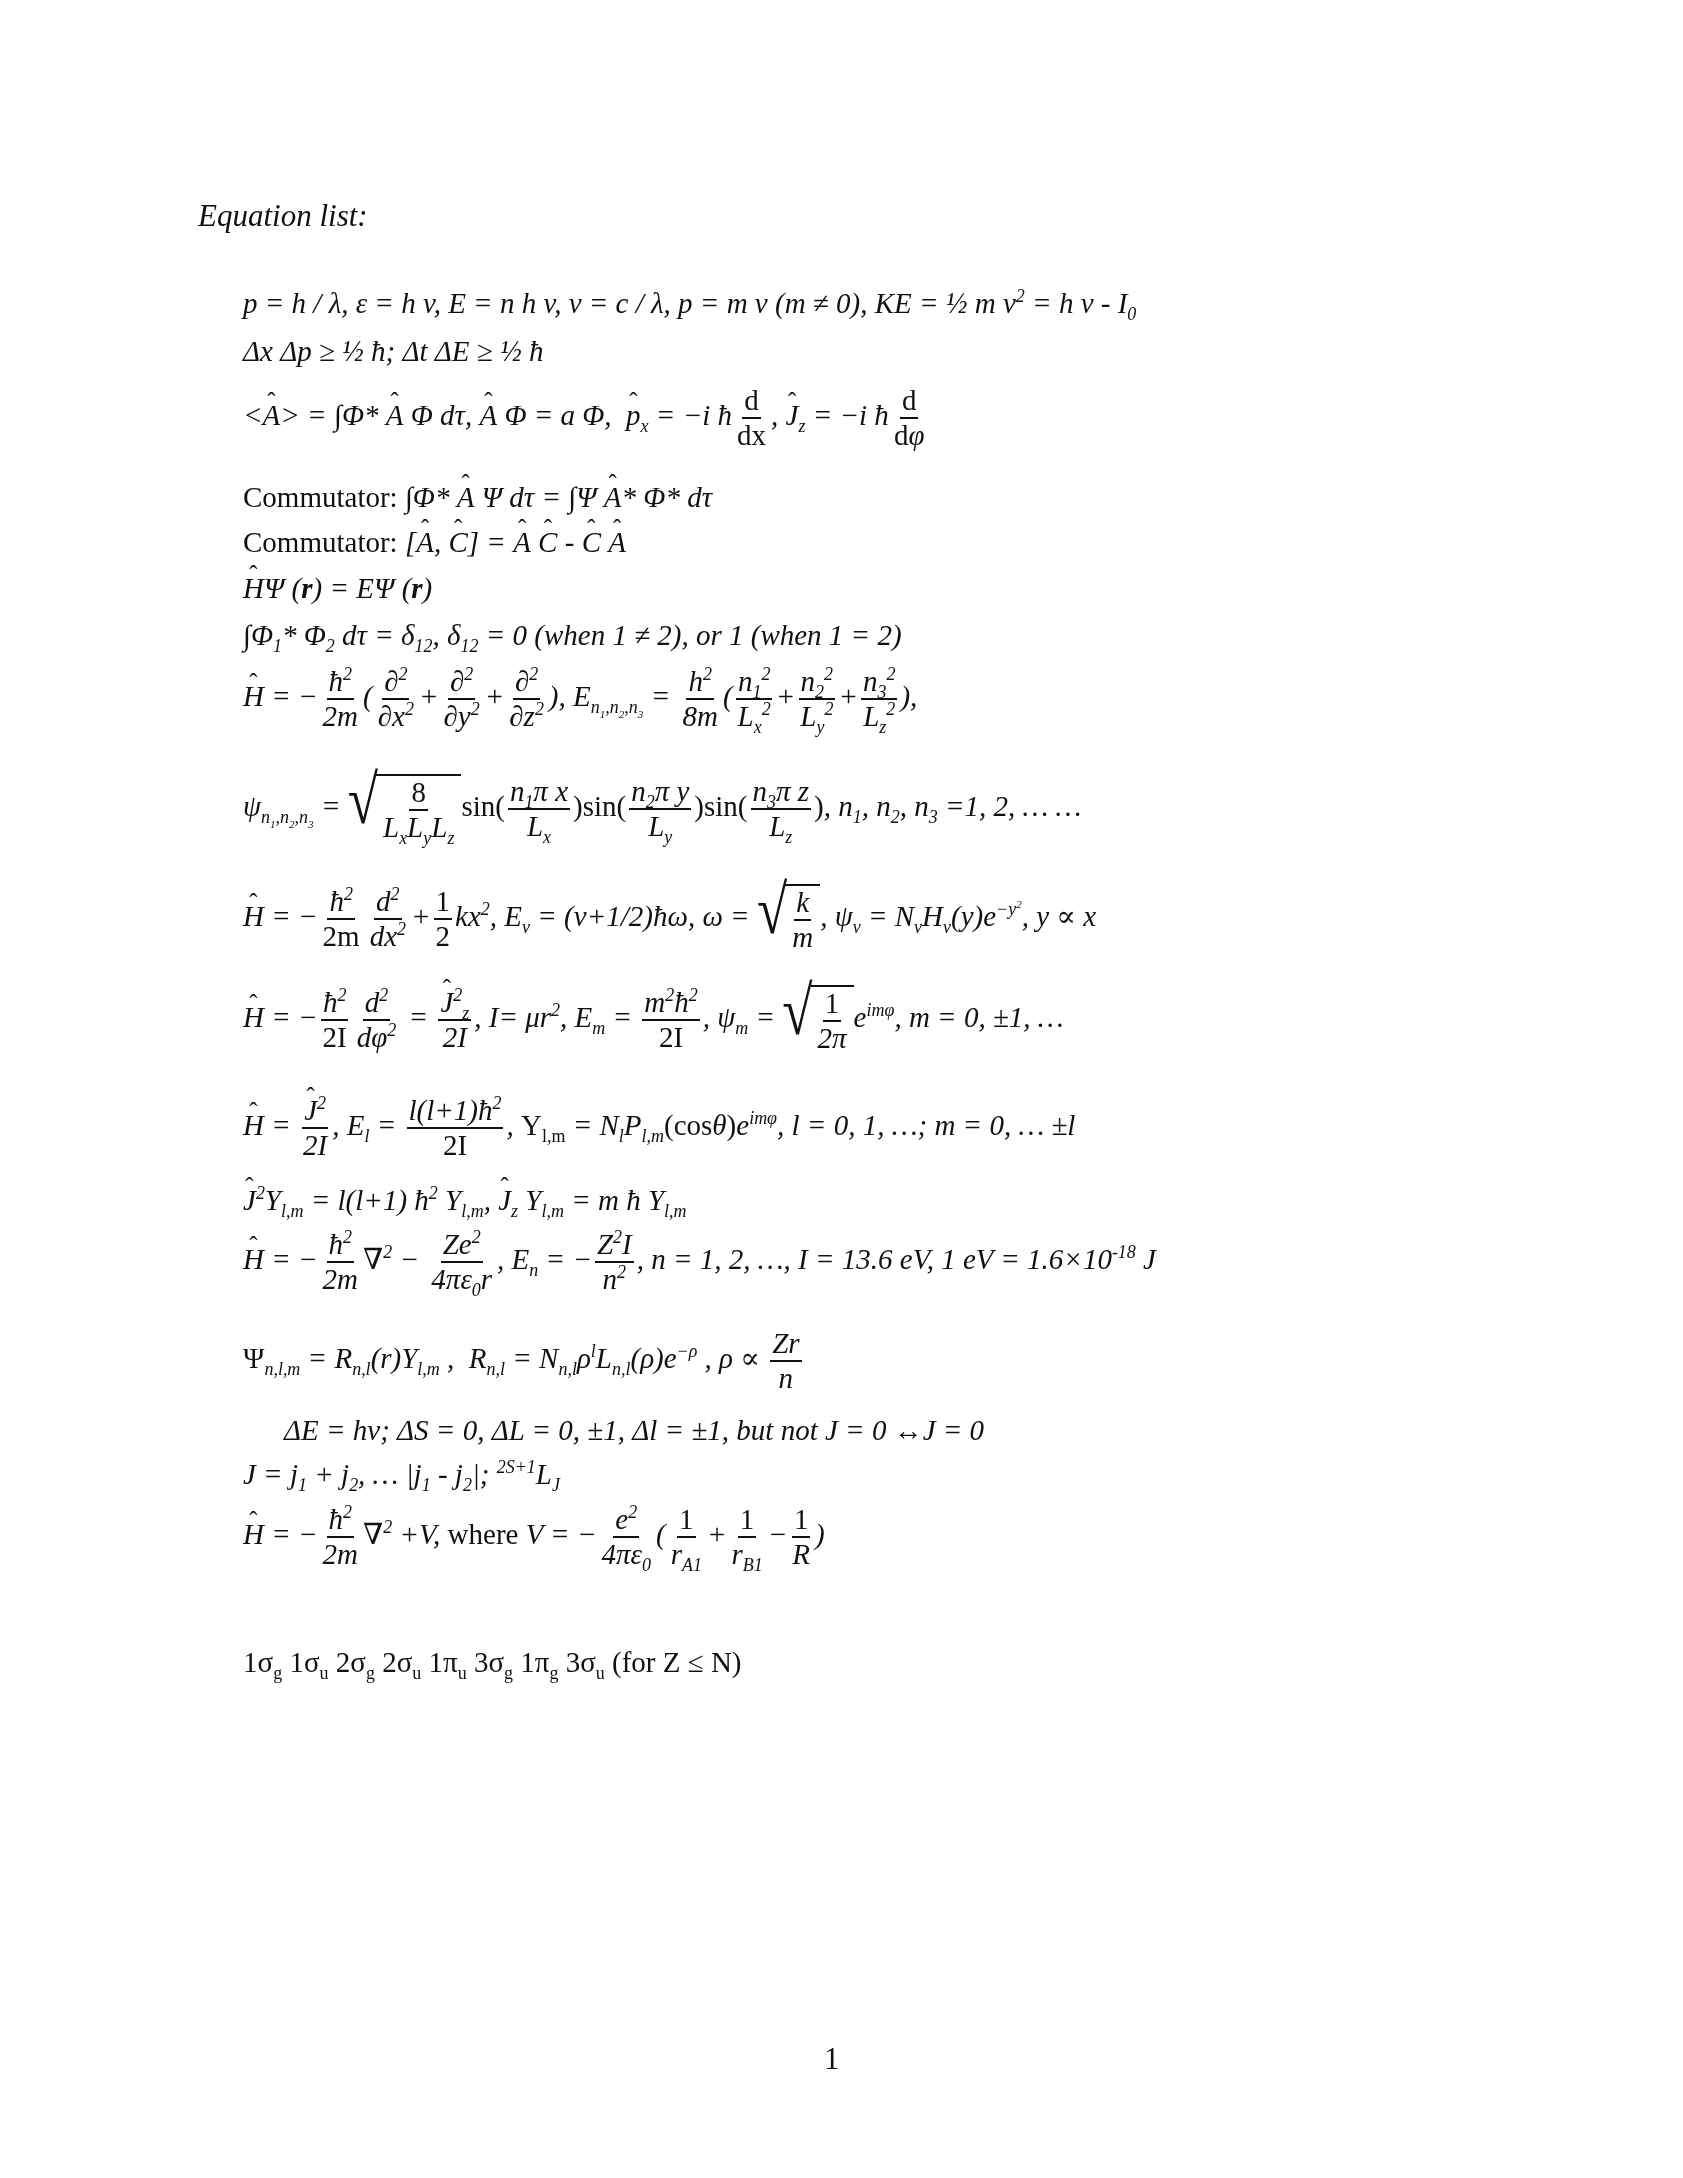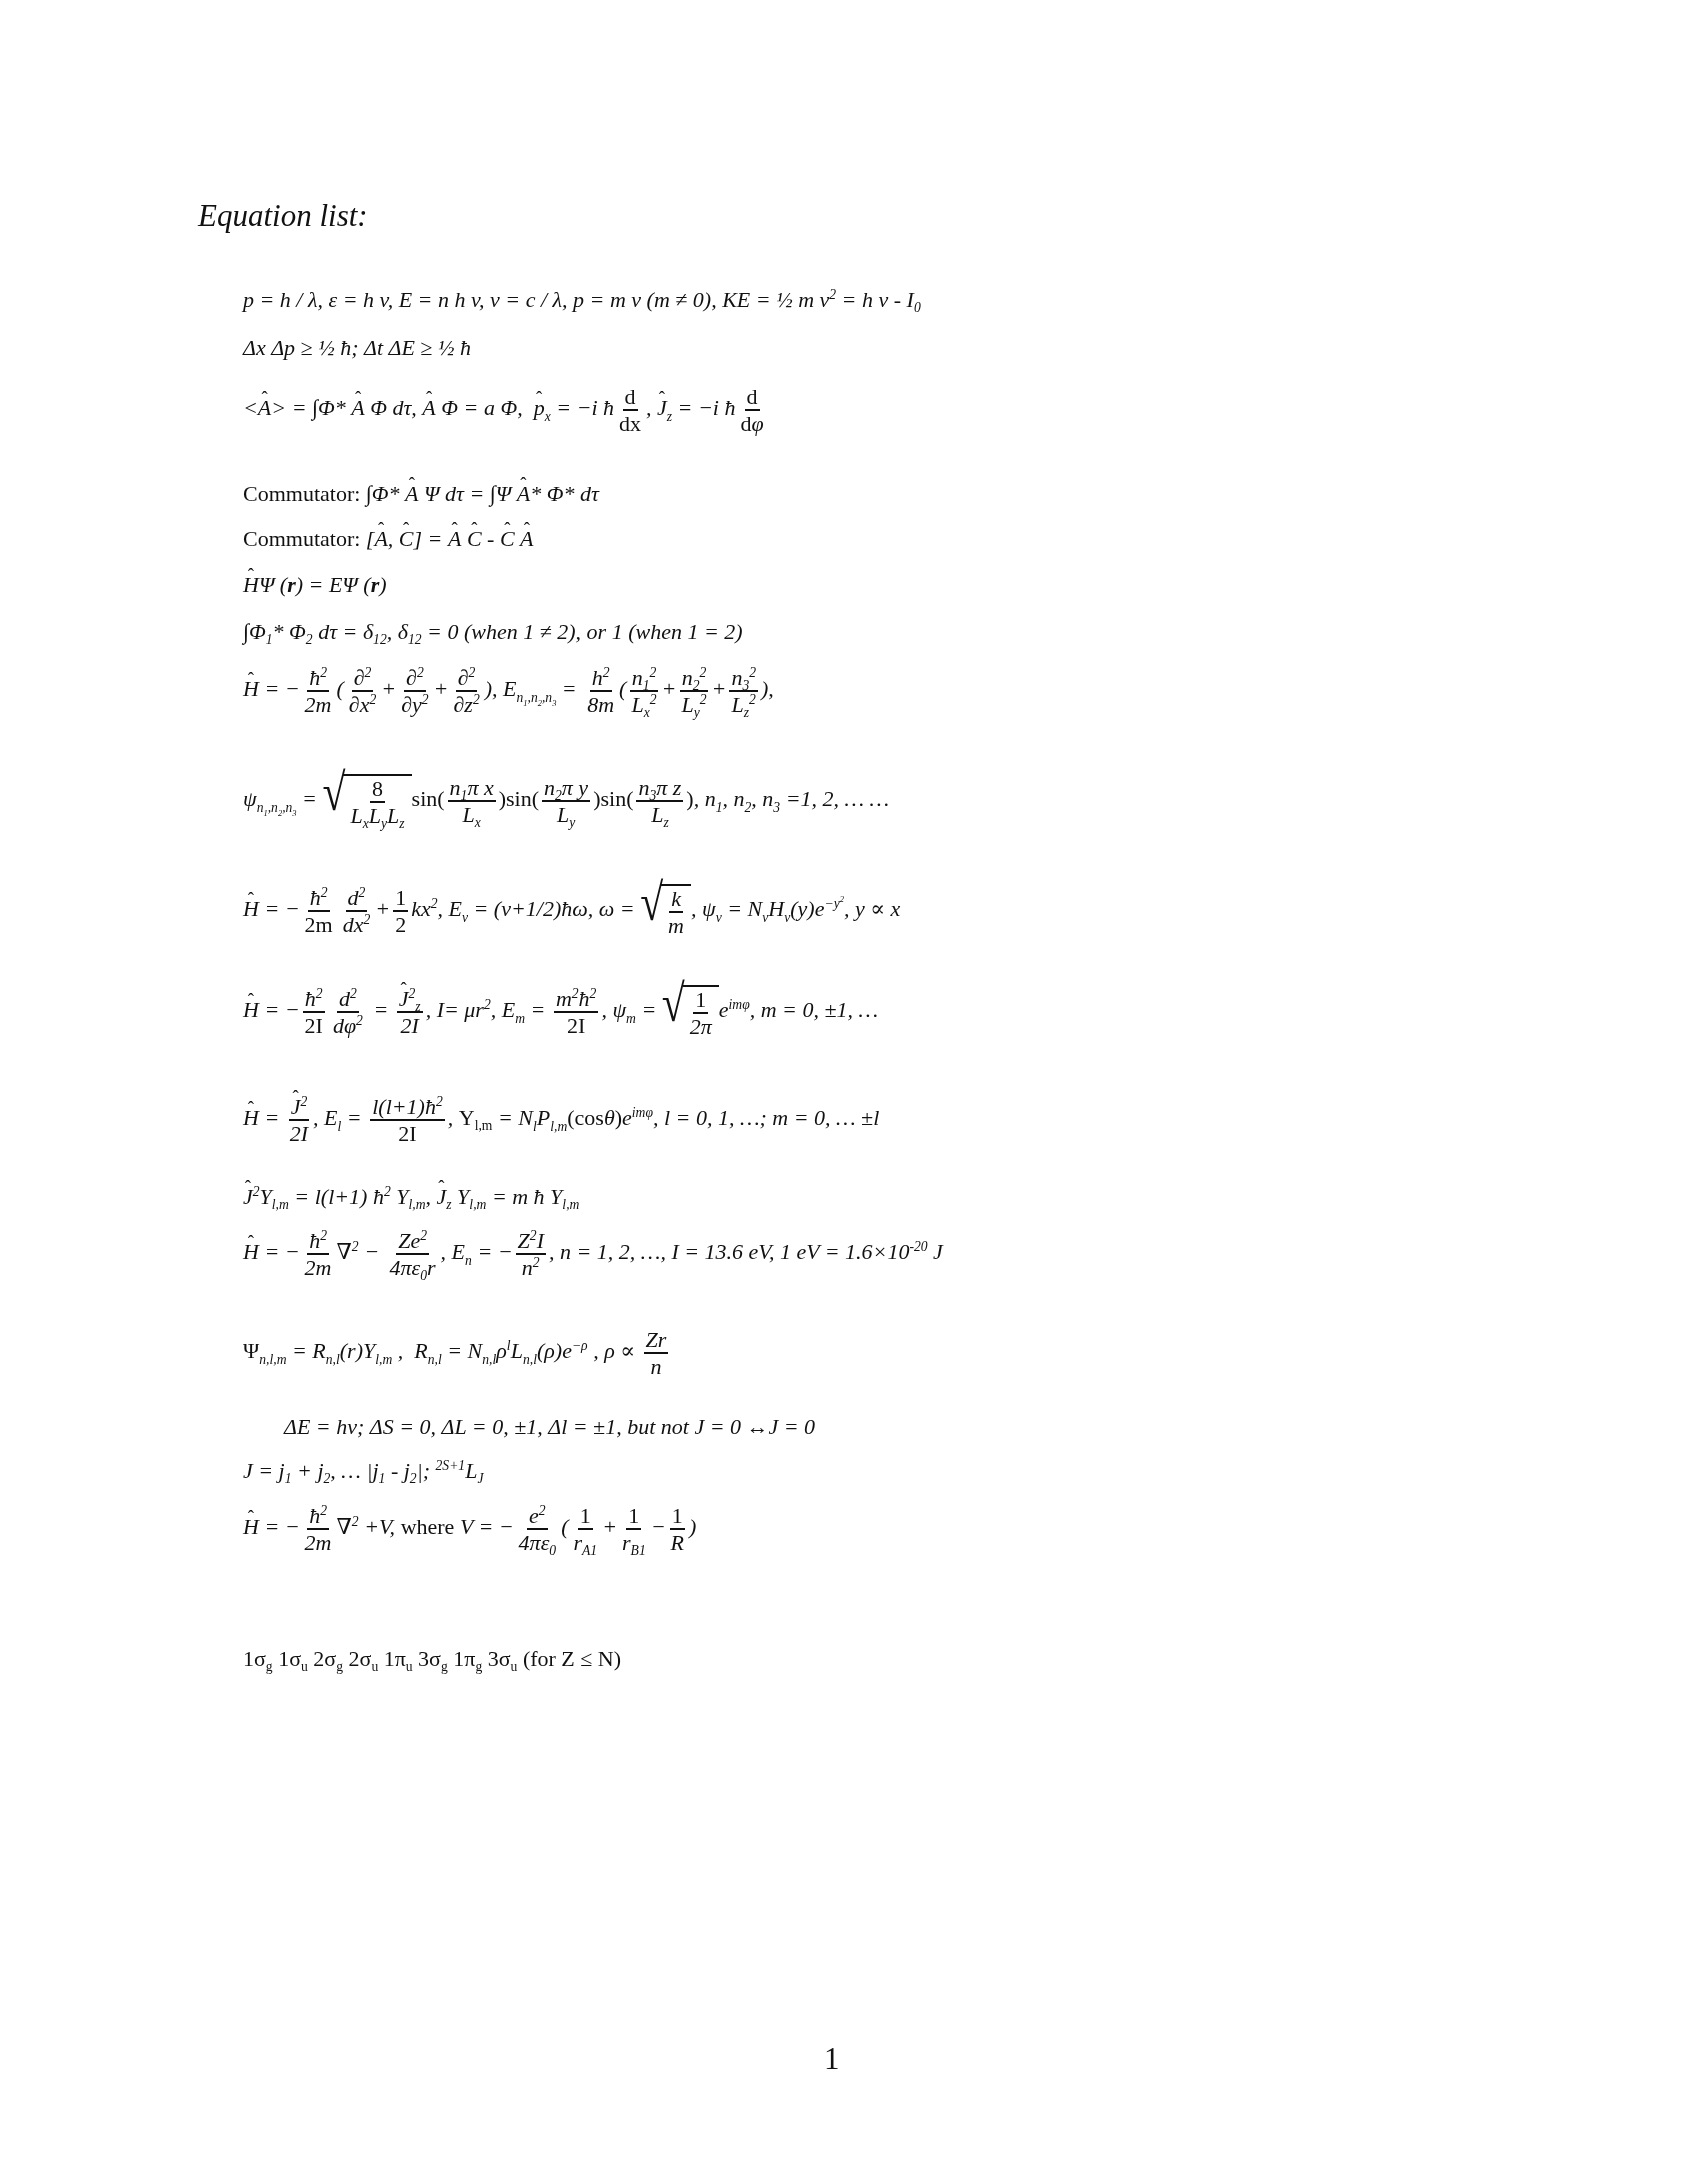--- a/index.html
+++ b/index.html
@@ -1,19 +1,19 @@
 <!DOCTYPE html>
 <html><head>
 <meta charset="utf-8">
 <style>
   html, body { margin:0; padding:0; background:#ffffff; }
   body { width:1683px; height:2178px; position:relative; color:#111; font-family:"Liberation Serif", "DejaVu Serif", serif; overflow:hidden; }
   .page { position:absolute; left:0; top:0; width:1645px; height:2178px; }
   .title { position:absolute; left:198px; top:198px; font-size:31px; font-style:italic; }
-  .line { position:absolute; left:243px; font-size:22px; white-space:nowrap; line-height:1; }
+  .line { position:absolute; left:243px; font-size:29px; white-space:nowrap; line-height:1; }
   .it { font-style:italic; }
   .up { font-style:normal; }
   .b { font-weight:bold; }
   sub, sup { font-size:0.62em; line-height:0; }
   .frac { display:inline-flex; flex-direction:column; align-items:center; vertical-align:middle; margin:0 3px; }
   .frac .num { padding:0 2px; border-bottom:2px solid #111; line-height:1.15; }
   .frac .den { padding:0 2px; line-height:1.15; }
   .sqrt { display:inline-flex; align-items:stretch; vertical-align:middle; }
   .sqrt .rad { font-size:1.9em; line-height:1; transform:scaleY(1.25); margin-right:-2px; }
   .sqrt .body { border-top:2px solid #111; padding:0 2px; display:inline-flex; align-items:center; }
@@ -168,21 +168,21 @@
   <div class="line it" style="top:1228px;">
     <span class="hat">H</span> = −<span class="frac">
         <span class="num">ħ<sup>2</sup></span>
         <span class="den">2m</span>
       </span>∇<sup>2</sup> − <span class="frac">
         <span class="num">Ze<sup>2</sup></span>
         <span class="den">4πε<sub>0</sub>r</span>
       </span>, E<sub>n</sub> = −<span class="frac">
         <span class="num">Z<sup>2</sup>I</span>
         <span class="den">n<sup>2</sup></span>
-      </span>, n = 1, 2, …, I = 13.6 eV, 1 eV = 1.6×10<sup>-20</sup> J
+      </span>, n = 1, 2, …, I = 13.6 eV, 1 eV = 1.6×10<sup>-18</sup> J
   </div>
 
   <div class="line it" style="top:1327px;">
     <span class="up">Ψ</span><sub>n,l,m</sub> = R<sub>n,l</sub>(r)Y<sub>l,m</sub> ,&nbsp; R<sub>n,l</sub> = N<sub>n,l</sub>ρ<sup>l</sup>L<sub>n,l</sub>(ρ)e<sup>−ρ</sup> , ρ ∝ <span class="frac">
         <span class="num">Zr</span>
         <span class="den">n</span>
       </span>
   </div>
 
   <div class="line it" style="top:1416px;margin-left:41px;">ΔE = hv; ΔS = 0, ΔL = 0, ±1, Δl = ±1, but not J = 0 ↔J = 0</div>

